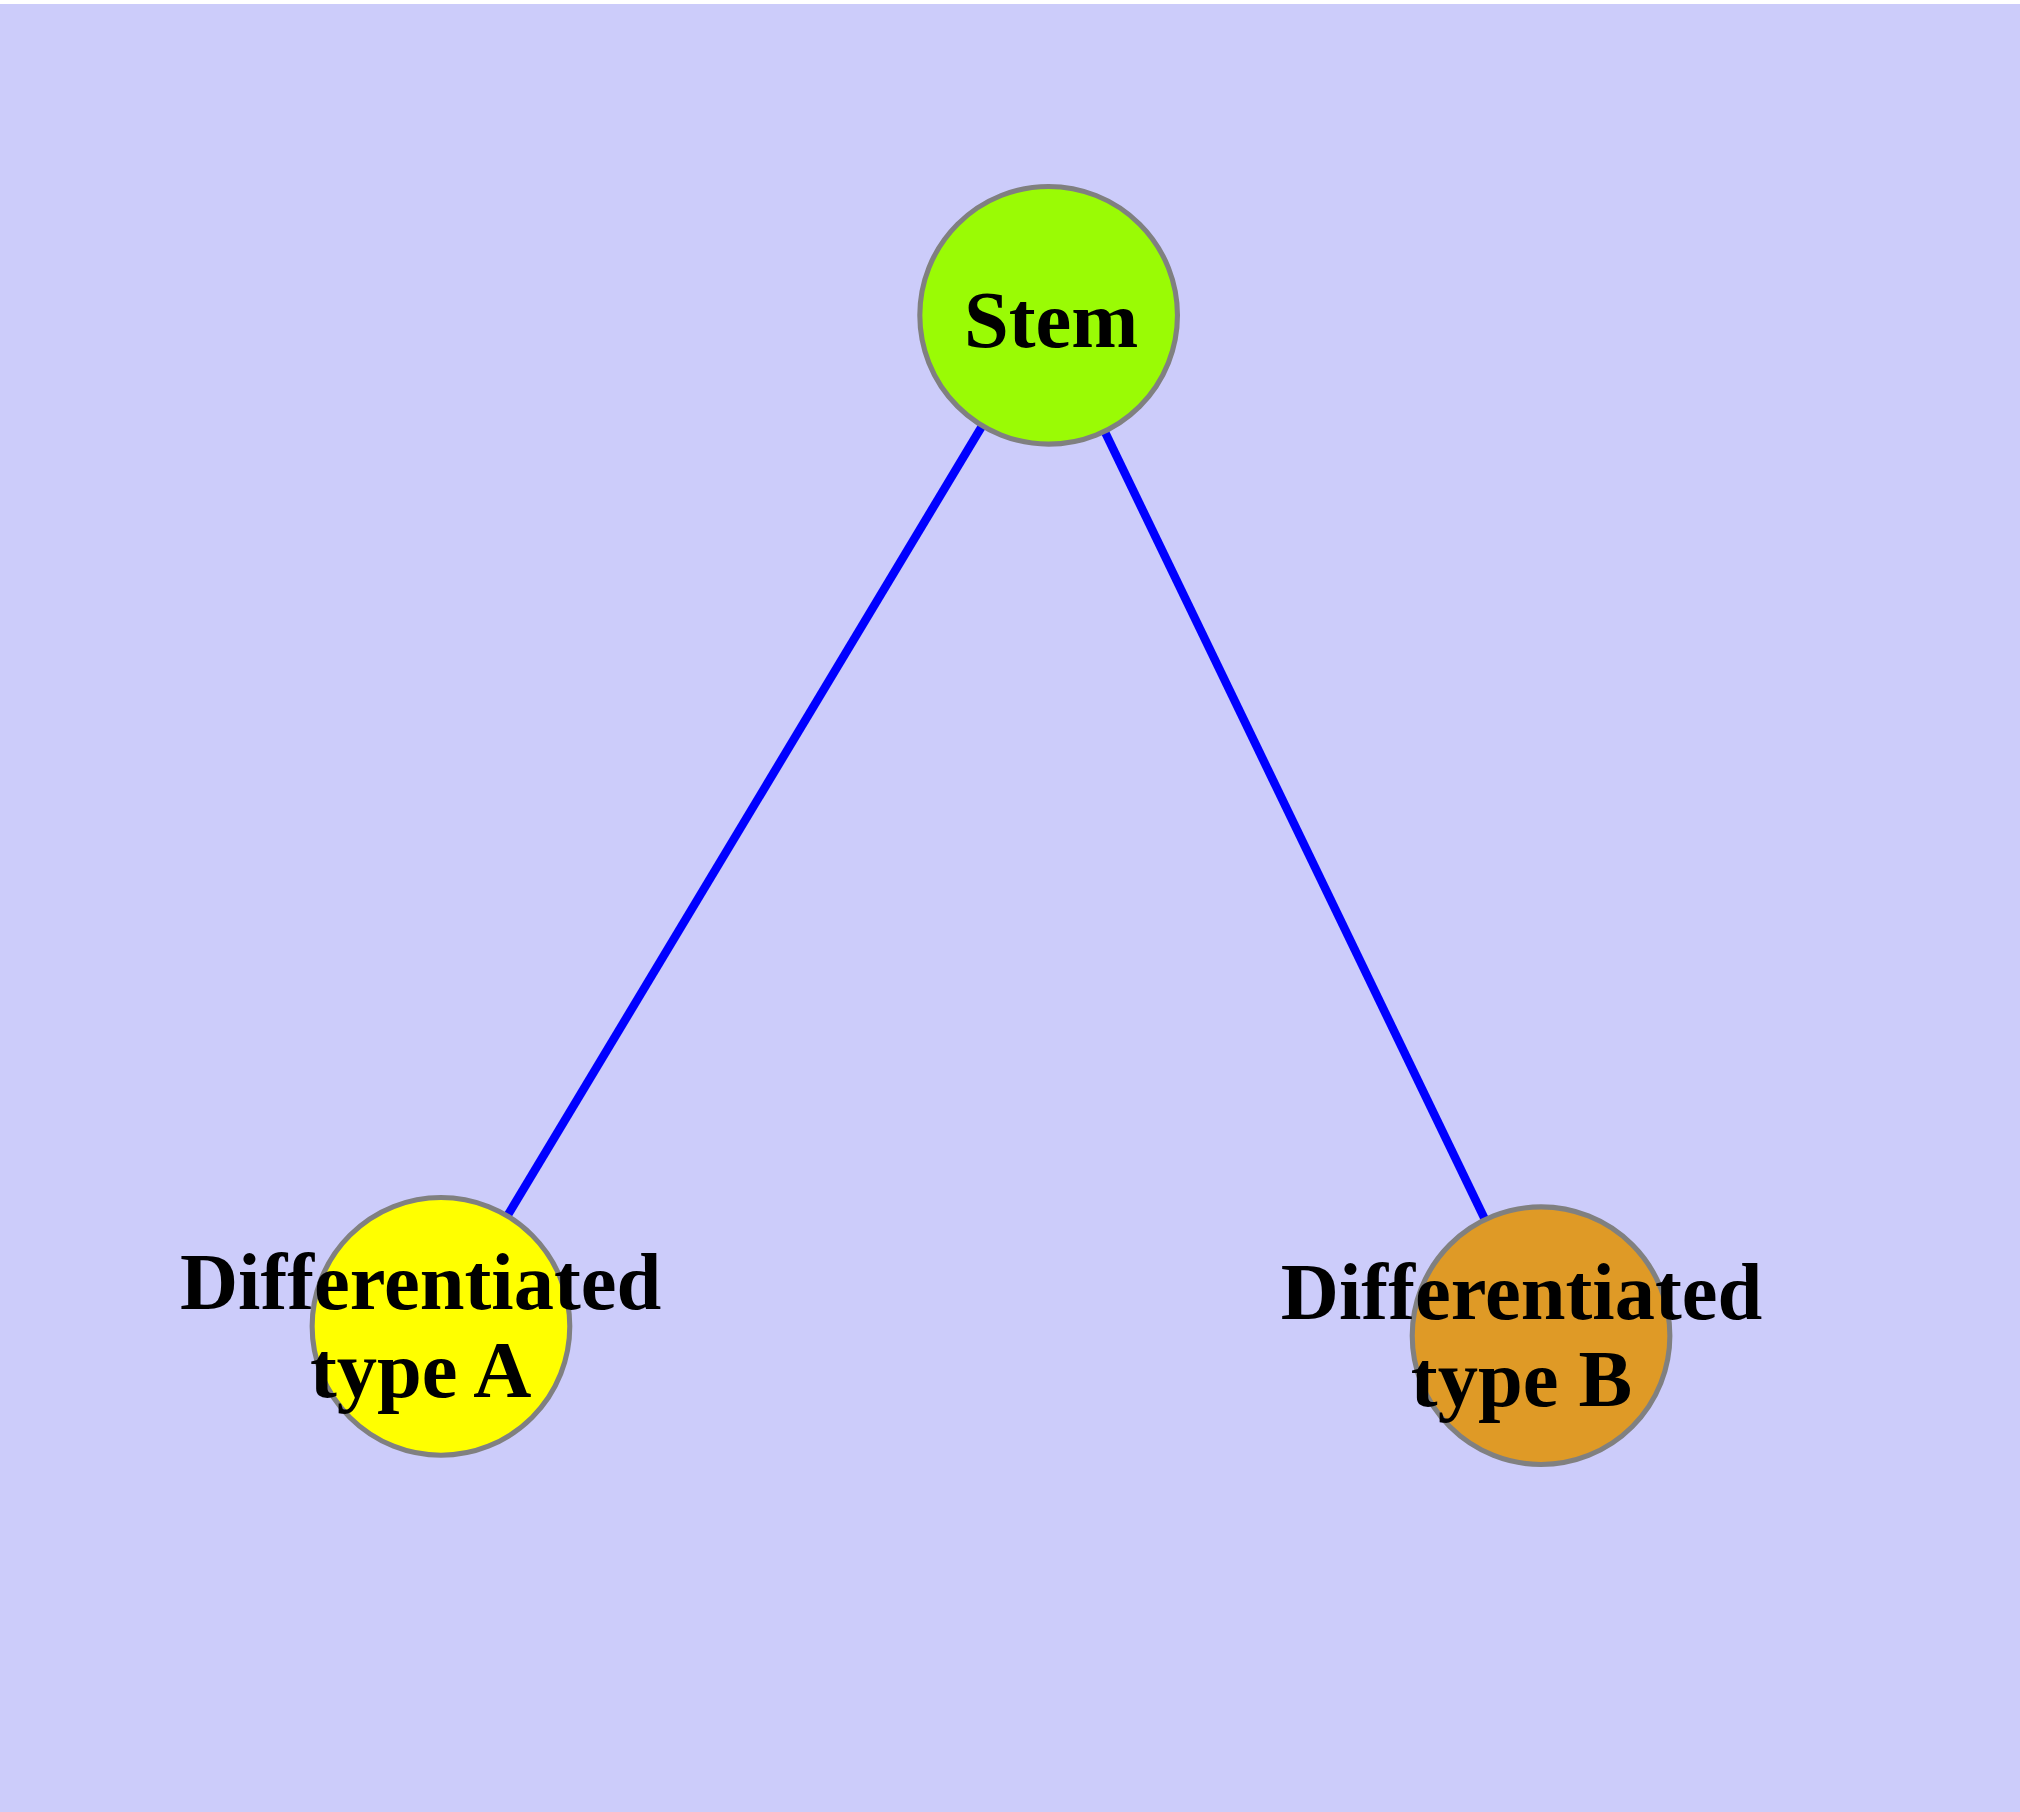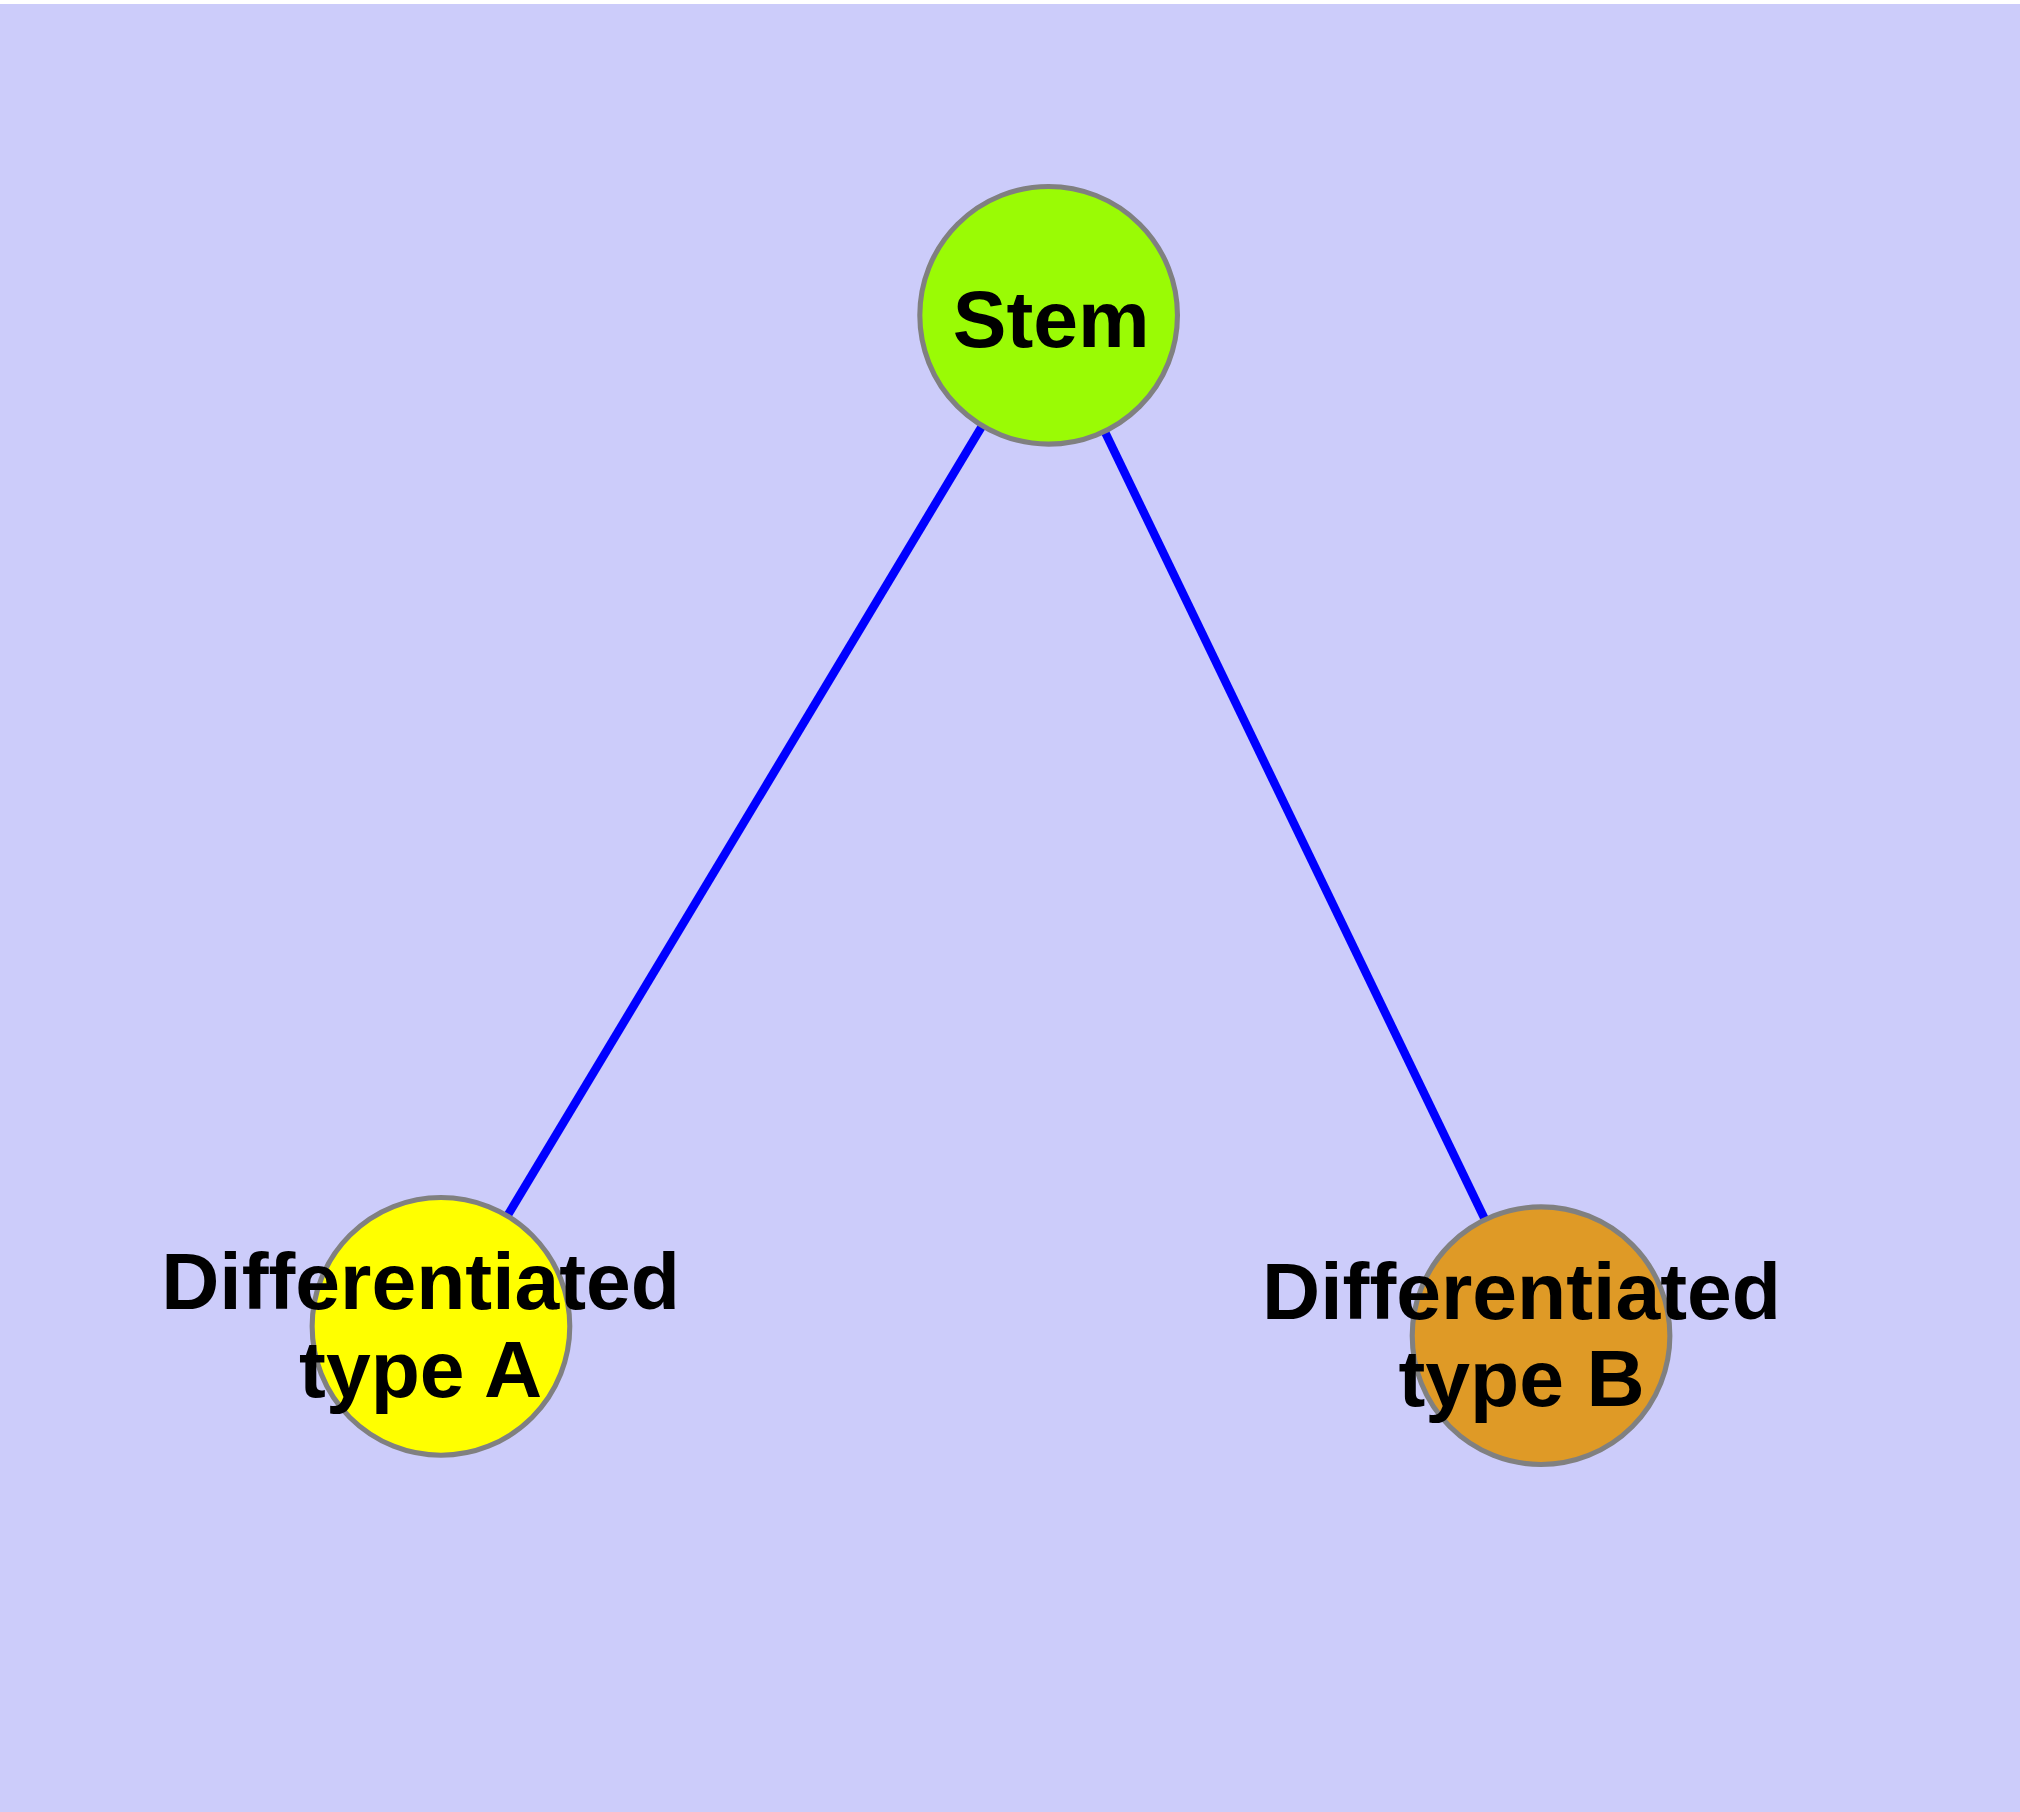--- a/index.html
+++ b/index.html
@@ -6,21 +6,21 @@
     margin: 0;
     padding: 0;
     background: #ffffff;
   }
   #canvas {
     position: relative;
     width: 2021px;
     height: 1812px;
     background: #ccccfa;
     overflow: hidden;
-    font-family: Liberation Sans, sans-serif;
+    font-family: Liberation Serif, serif;
   }
   #top-strip {
     position: absolute;
     left: 0;
     top: 0;
     width: 2021px;
     height: 4.2px;
     background: #ffffff;
   }
   #graph-svg {

